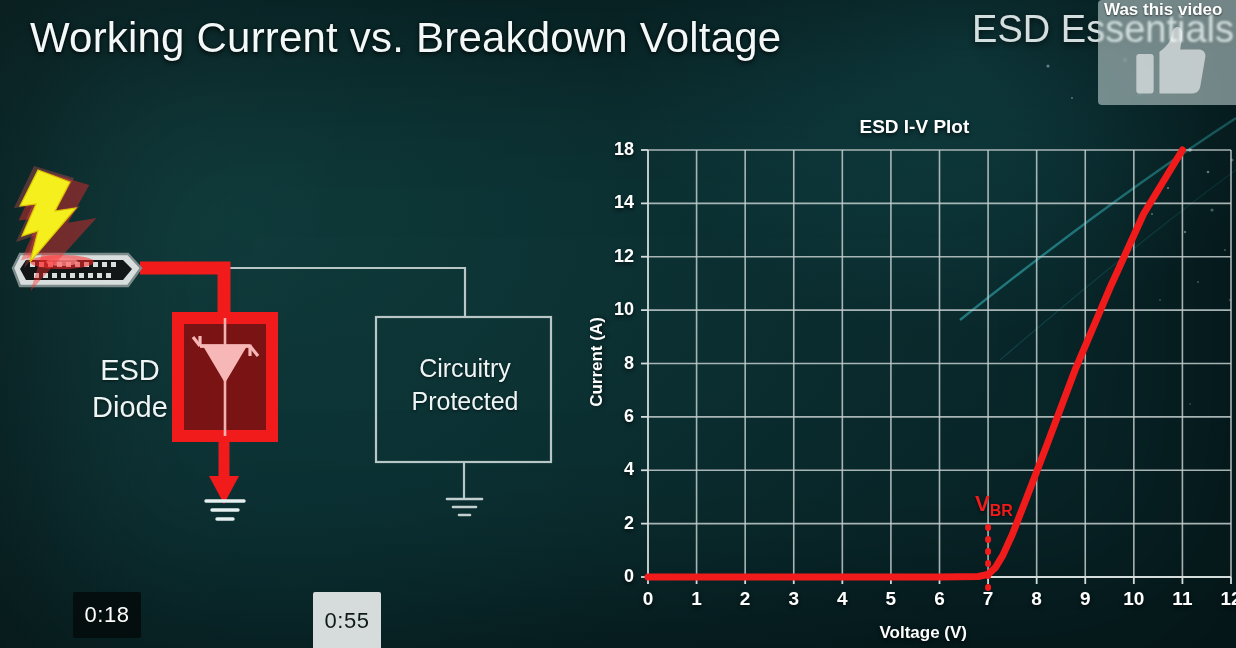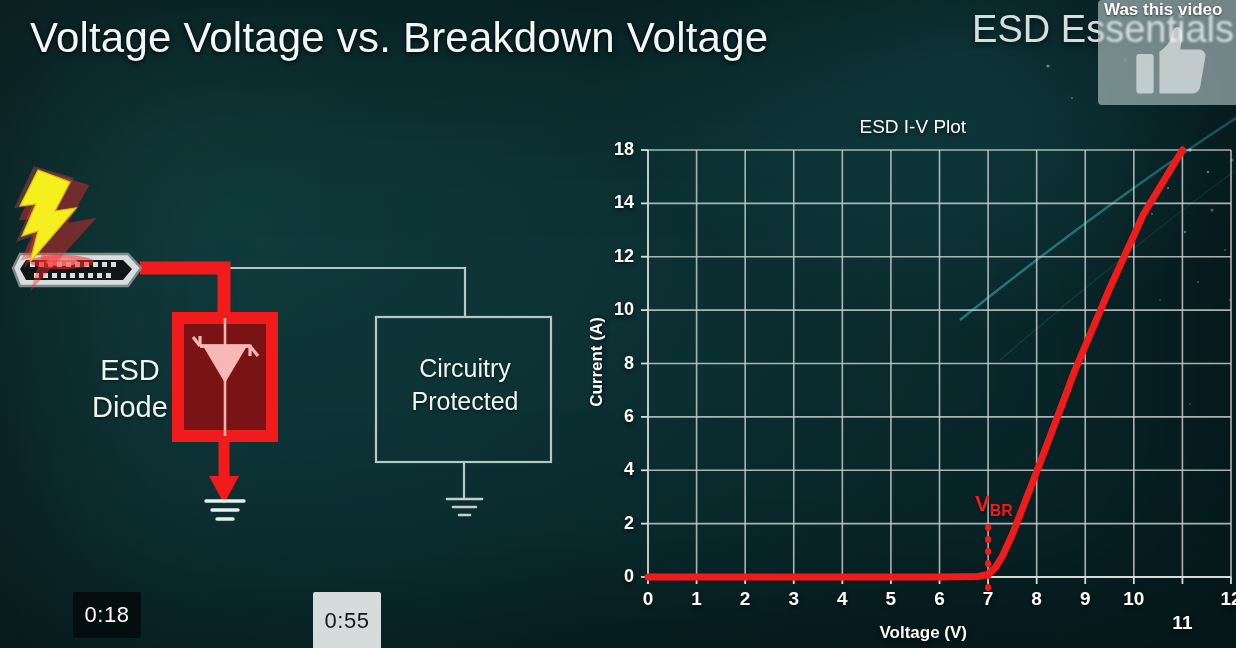--- a/index.html
+++ b/index.html
@@ -118,21 +118,21 @@
     left: 313px; top: 592px;
     width: 68px; height: 58px;
     background: #d6dcdc;
     color: #10191a;
   }
 
   
   #chart { position: absolute; left: 575px; top: 108px; width: 661px; height: 540px; }
   #chart-title {
     position: absolute; left: 260px; top: 8px;
-    font-size: 19px; font-weight: normal; color: #ffffff;
+    font-size: 19px; font-weight: bold; color: #ffffff;
     text-shadow: 0 2px 4px rgba(0,0,0,0.7);
     white-space: nowrap;
   }
   #ylabel {
     position: absolute;
     left: -48px; top: 290px;
     transform: rotate(-90deg);
     transform-origin: center;
     width: 140px; text-align: center;
     font-size: 17px; font-weight: bold; color: #ffffff;
@@ -191,21 +191,21 @@
       <circle cx="1048" cy="66" r="1.6" opacity="0.55"></circle>
       <circle cx="1072" cy="98" r="1.1" opacity="0.4"></circle>
       <circle cx="1125" cy="60" r="1.4" opacity="0.45"></circle>
       <circle cx="1140" cy="94" r="1.0" opacity="0.35"></circle>
       <circle cx="1190" cy="404" r="1.0" opacity="0.25"></circle>
     </g>
   </svg>
 
   <div class="bg-vignette"></div>
 
-  <div id="slide-title">Voltage Voltage vs. Breakdown Voltage</div>
+  <div id="slide-title">Working Current vs. Breakdown Voltage</div>
   <div id="brand-title">ESD Essentials</div>
 
   <div id="survey-overlay">
     <div id="survey-text">Was this video</div>
     <svg id="thumb-icon" viewBox="0 0 64 64">
       <rect x="2" y="26" width="15" height="34" rx="2.5" fill="#ffffff" opacity="0.78"></rect>
       <path d="M22 60 L22 24 C22 24 32 18 33 8 C33.6 2.2 39 1 41 5 C43 9 40 20 40 22 L56 22 C60 22 62.5 25 61.6 29 L57.5 53 C57 57.5 54.5 60 50.5 60 Z" fill="#ffffff" opacity="0.78"></path>
     </svg>
   </div>
 
@@ -311,21 +311,21 @@
         <div class="tick-x" style="left: 104.583px; top: 480px;">1</div>
         <div class="tick-x" style="left: 153.167px; top: 480px;">2</div>
         <div class="tick-x" style="left: 201.75px; top: 480px;">3</div>
         <div class="tick-x" style="left: 250.333px; top: 480px;">4</div>
         <div class="tick-x" style="left: 298.917px; top: 480px;">5</div>
         <div class="tick-x" style="left: 347.5px; top: 480px;">6</div>
         <div class="tick-x" style="left: 396.083px; top: 480px;">7</div>
         <div class="tick-x" style="left: 444.667px; top: 480px;">8</div>
         <div class="tick-x" style="left: 493.25px; top: 480px;">9</div>
         <div class="tick-x" style="left: 541.833px; top: 480px;">10</div>
-        <div class="tick-x" style="left: 590.417px; top: 504px;">11</div>
+        <div class="tick-x" style="left: 590.417px; top: 480px;">11</div>
         <div class="tick-x" style="left: 639px; top: 480px;">12</div>
       </div>
     <svg id="plot-svg" width="661" height="540">
         <line x1="121.58333333333333" y1="42" x2="121.58333333333333" y2="469" stroke="#c4cdcd" stroke-width="1.6" opacity="0.85"></line>
         <line x1="170.16666666666666" y1="42" x2="170.16666666666666" y2="469" stroke="#c4cdcd" stroke-width="1.6" opacity="0.85"></line>
         <line x1="218.75" y1="42" x2="218.75" y2="469" stroke="#c4cdcd" stroke-width="1.6" opacity="0.85"></line>
         <line x1="267.3333333333333" y1="42" x2="267.3333333333333" y2="469" stroke="#c4cdcd" stroke-width="1.6" opacity="0.85"></line>
         <line x1="315.9166666666667" y1="42" x2="315.9166666666667" y2="469" stroke="#c4cdcd" stroke-width="1.6" opacity="0.85"></line>
         <line x1="364.5" y1="42" x2="364.5" y2="469" stroke="#c4cdcd" stroke-width="1.6" opacity="0.85"></line>
         <line x1="413.08333333333337" y1="42" x2="413.08333333333337" y2="469" stroke="#c4cdcd" stroke-width="1.6" opacity="0.85"></line>

